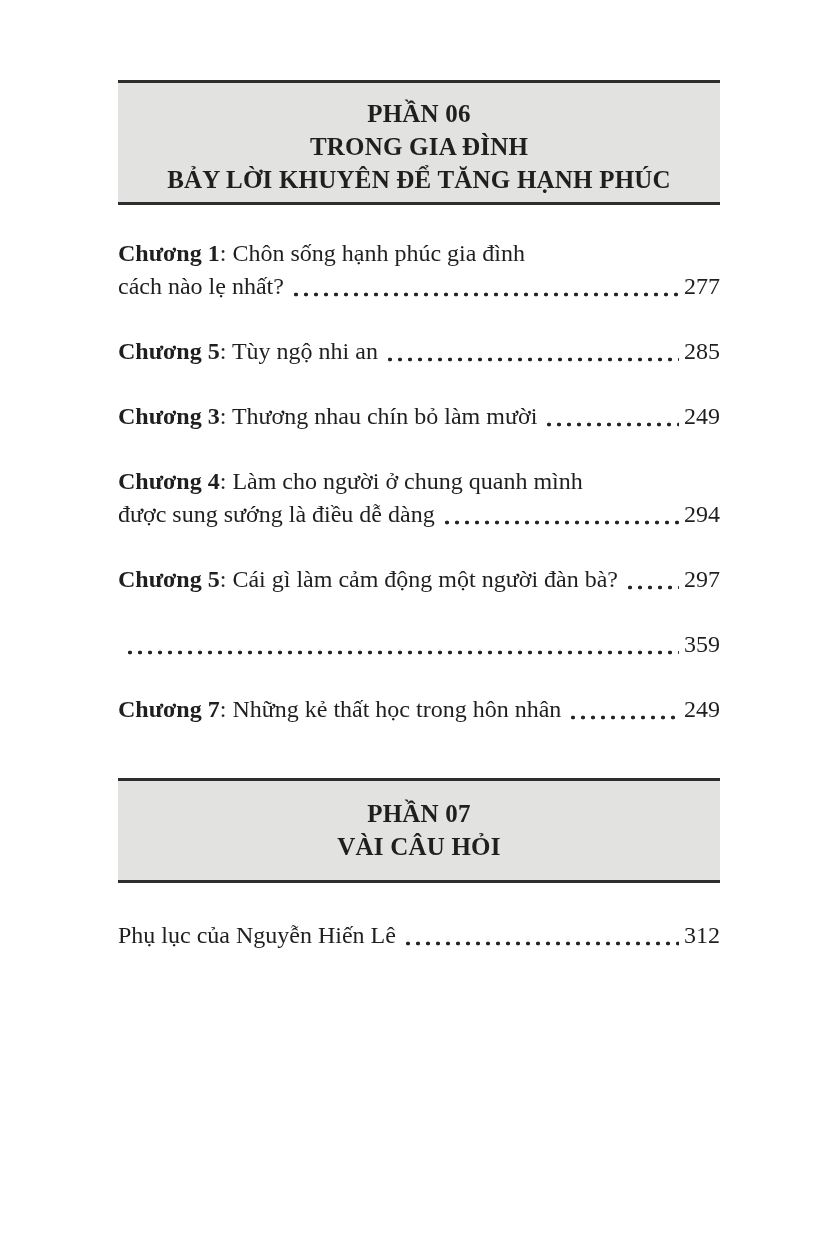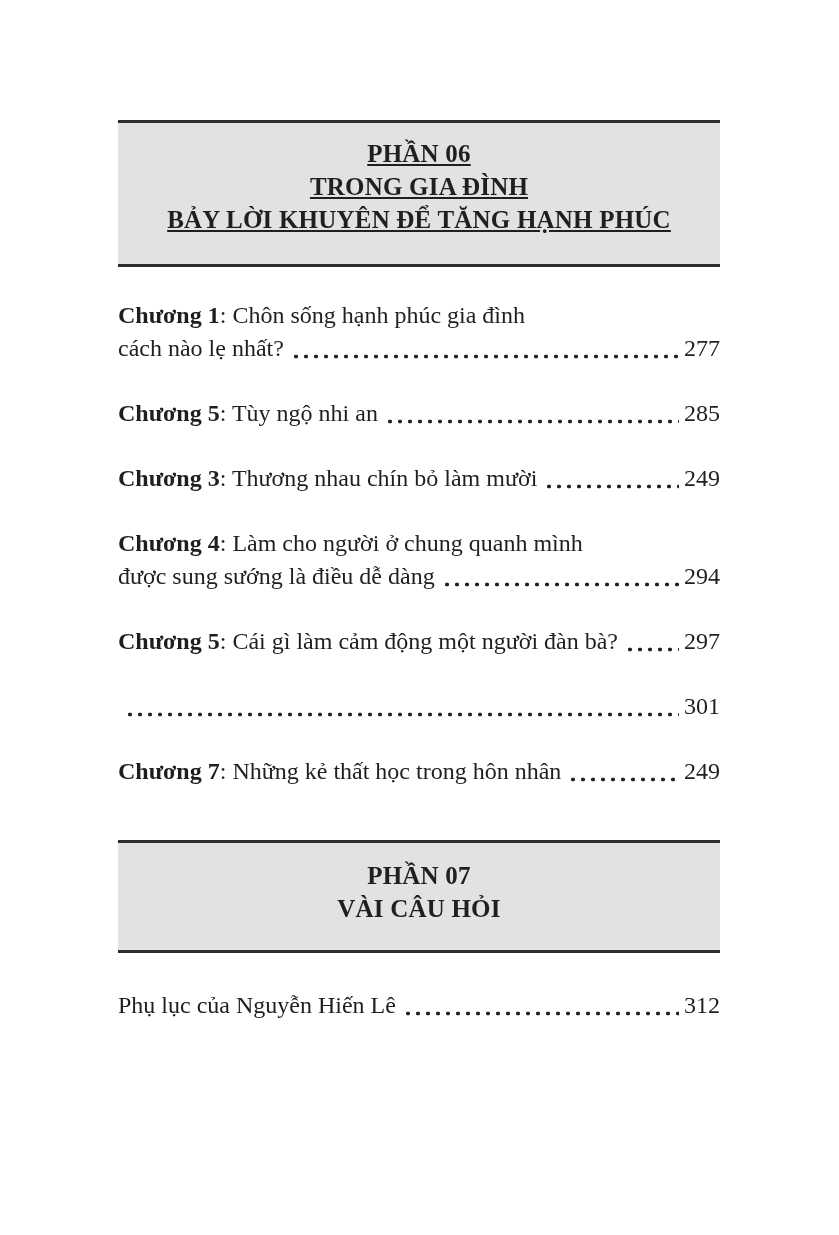--- a/index.html
+++ b/index.html
@@ -21,22 +21,22 @@
   .header-box {
     border-top: 3px solid #2e2e2e;
     border-bottom: 3px solid #2e2e2e;
     background: #e2e2e1;
     text-align: center;
     font-weight: bold;
     font-size: 25px;
     line-height: 33px;
     letter-spacing: 0.2px;
   }
-  .header-box.first { margin-top: 120px; padding: 14px 8px 28px; text-decoration: underline; }
-  .header-box.second { margin-top: 52px; padding: 16px 8px 25px; }
+  .header-box.first { margin-top: 80px; padding: 14px 8px 6px; }
+  .header-box.second { margin-top: 52px; padding: 16px 8px 17px; }
   .toc { font-size: 24px; line-height: 33px; }
   .toc.part1 { margin-top: 26px; }
   .toc.part2 { margin-top: 36px; }
   .entry { margin-bottom: 12px; margin-top: 32px; }
   .entry:last-child { margin-bottom: 0; }
   .line { display: flex; align-items: baseline; }
   .txt { white-space: nowrap; }
   .lbl { font-weight: bold; }
   .colon { white-space: pre; }
   .leader {
@@ -108,21 +108,21 @@
         <div class="line">
           <span class="txt"><span class="lbl">Chương 5</span><span class="colon">: </span><span>Cái gì làm cảm động một người đàn bà?</span></span>
           <span class="leader"></span>
           <span class="pg">297</span>
         </div>
       </div>
 
       <div class="entry">
         <div class="line">
           <span class="leader"></span>
-          <span class="pg">301</span>
+          <span class="pg">359</span>
         </div>
       </div>
 
       <div class="entry">
         <div class="line">
           <span class="txt"><span class="lbl">Chương 7</span><span class="colon">: </span><span>Những kẻ thất học trong hôn nhân</span></span>
           <span class="leader"></span>
           <span class="pg">249</span>
         </div>
       </div>

